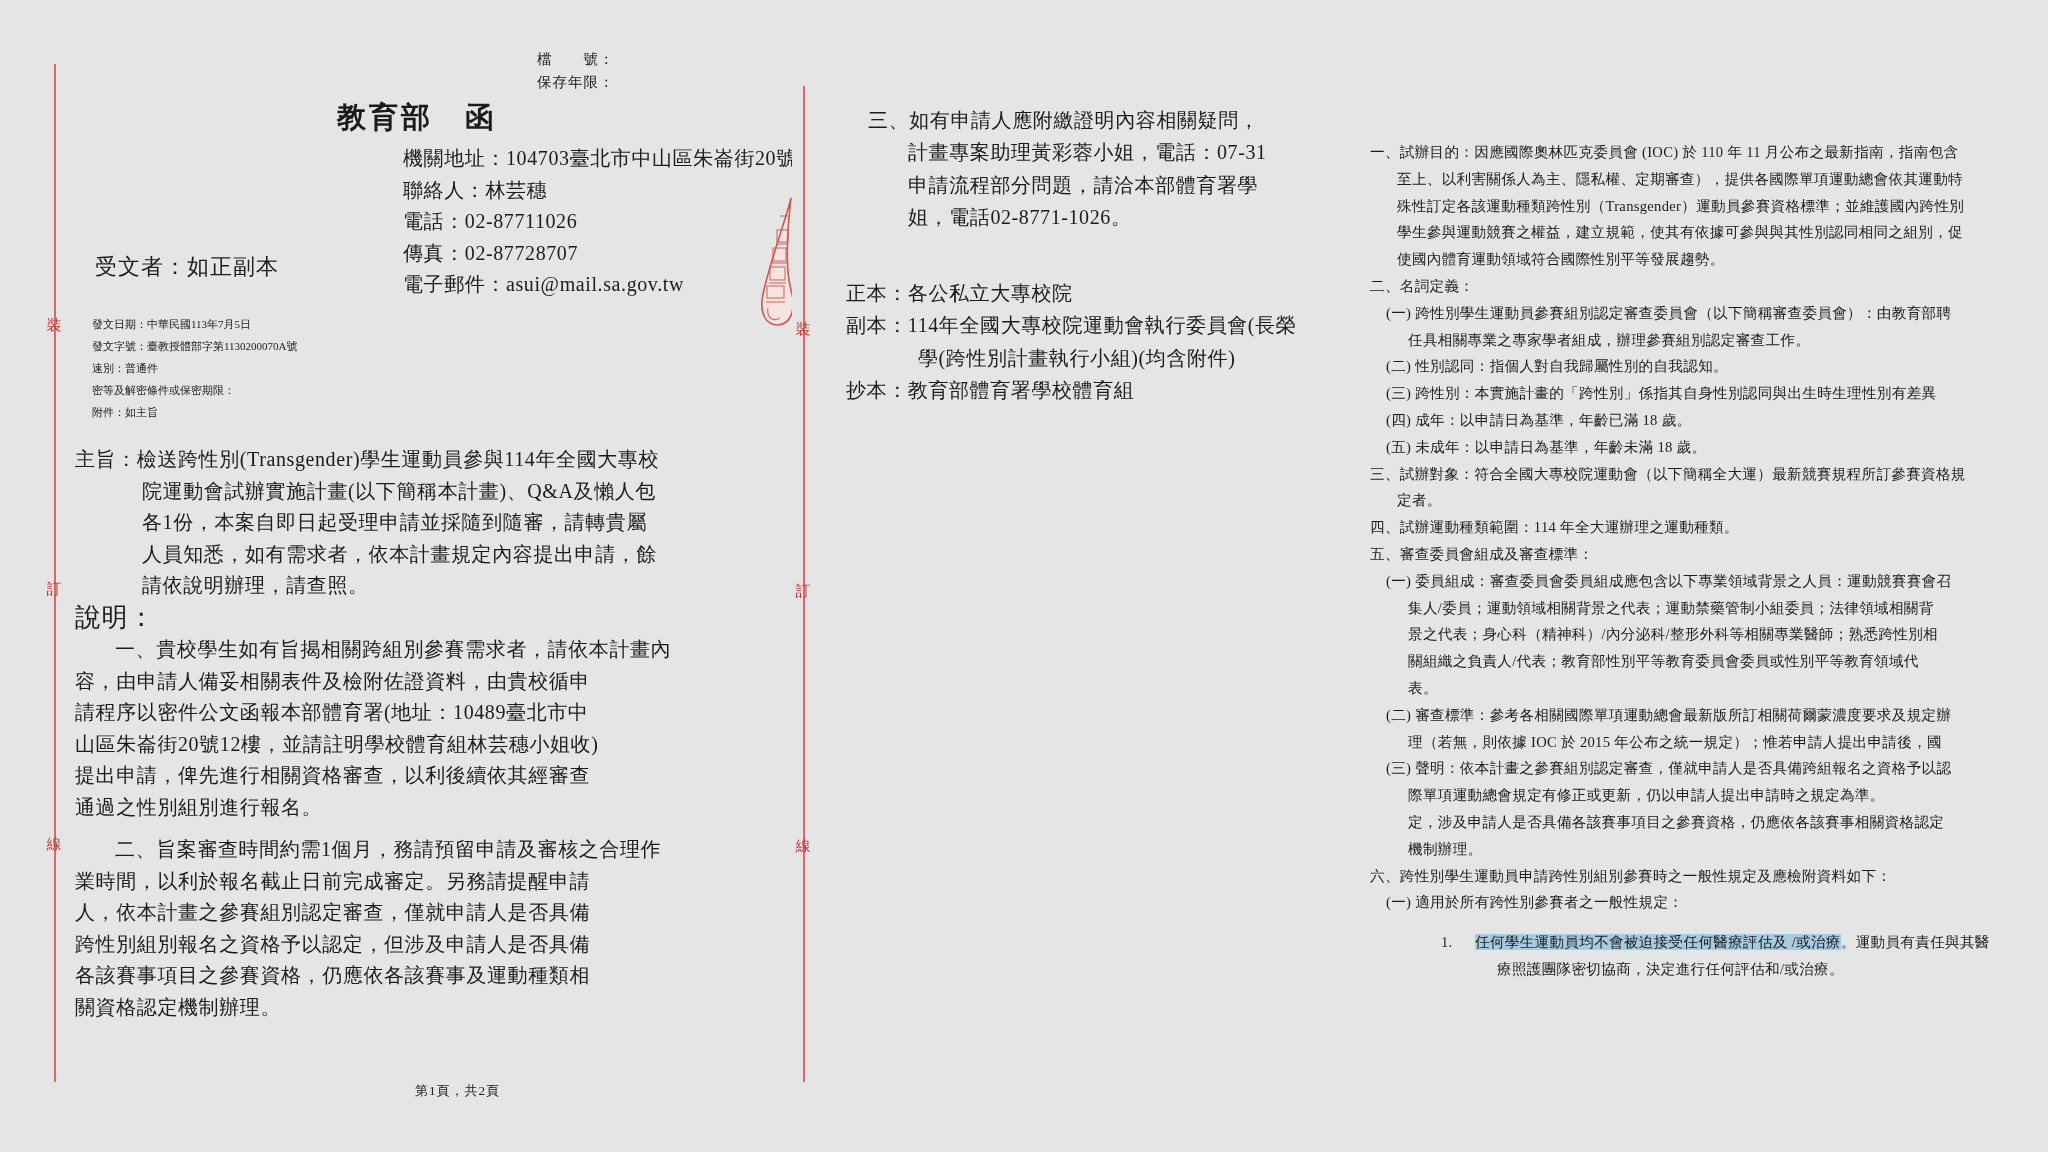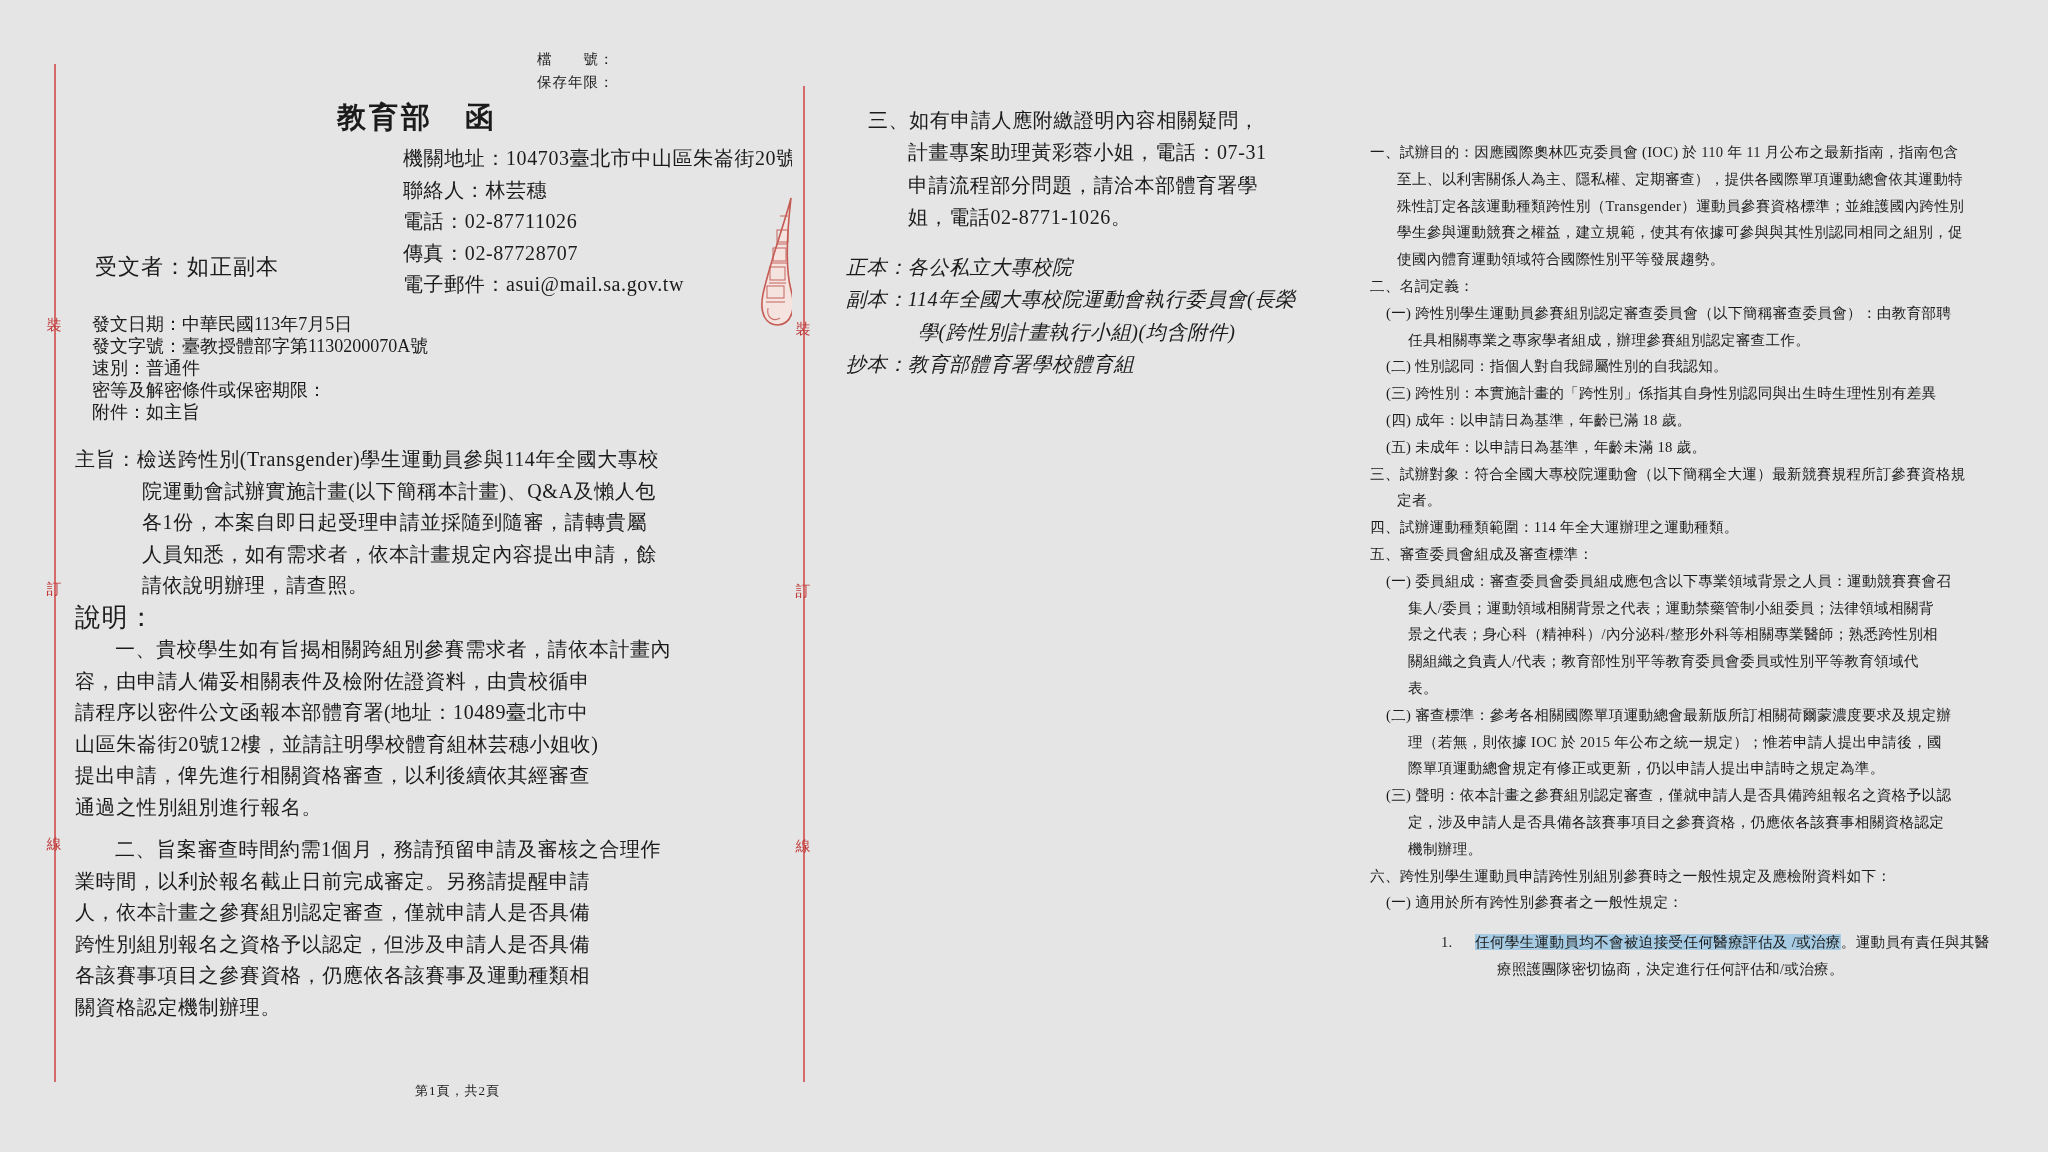--- a/index.html
+++ b/index.html
@@ -52,21 +52,21 @@
   
   .filebox{position:absolute;left:537px;top:48px;font-size:14.5px;letter-spacing:1px;}
   .filebox div{height:23px;line-height:23px;}
   .doctitle{
     position:absolute;left:337px;top:98px;
     font-size:29px;font-weight:bold;letter-spacing:3px;white-space:nowrap;
   }
   .agency{position:absolute;left:403px;top:143px;font-size:14px;}
   .agency div{height:21.7px;line-height:21.7px;white-space:nowrap;}
   .recipient{position:absolute;left:95px;top:252px;font-size:22px;letter-spacing:1px;white-space:nowrap;}
-  .meta{position:absolute;left:92px;top:313px;font-size:18px;}
+  .meta{position:absolute;left:92px;top:313px;font-size:11px;}
   .meta div{height:22px;line-height:22px;white-space:nowrap;}
   .explain{position:absolute;left:75px;top:602px;font-size:26px;letter-spacing:0.6px;height:31.6px;line-height:31.6px;}
   .pfooter{position:absolute;font-size:13px;letter-spacing:1px;white-space:nowrap;}
   
   .pageclip{position:absolute;top:0;height:1152px;overflow:hidden;}
   #clip1{left:0;width:792px;}
   #clip2{left:806px;width:512px;}
   #clip3{left:1320px;width:728px;}
   .inner{position:absolute;top:0;height:1152px;}
   #clip1 .inner{left:0;width:792px;}
@@ -171,21 +171,21 @@
   <div class="pageclip p2" id="clip2">
     <div class="inner">
 
       <div class="blk" style="left:846px;top:104px;">
         <div class="ln it">三、如有申請人應附繳證明內容相關疑問，</div>
         <div class="ln itc">計畫專案助理黃彩蓉小姐，電話：07-31</div>
         <div class="ln itc">申請流程部分問題，請洽本部體育署學</div>
         <div class="ln itc">姐，電話02-8771-1026。</div>
       </div>
 
-      <div class="blk" style="left:846px;top:251px;font-style:italic;">
+      <div class="blk" style="left:846px;top:277px;">
         <div class="ln">正本：各公私立大專校院</div>
         <div class="ln">副本：114年全國大專校院運動會執行委員會(長榮</div>
         <div class="ln copyc">學(跨性別計畫執行小組)(均含附件)</div>
         <div class="ln">抄本：教育部體育署學校體育組</div>
       </div>
 
     </div>
   </div>
 
   <div class="pageclip p3" id="clip3">
@@ -207,22 +207,22 @@
         <div class="ln c0">定者。</div>
         <div class="ln l0">四、試辦運動種類範圍：114 年全大運辦理之運動種類。</div>
         <div class="ln l0">五、審查委員會組成及審查標準：</div>
         <div class="ln li">(一) 委員組成：審查委員會委員組成應包含以下專業領域背景之人員：運動競賽賽會召</div>
         <div class="ln c1">集人/委員；運動領域相關背景之代表；運動禁藥管制小組委員；法律領域相關背</div>
         <div class="ln c1">景之代表；身心科（精神科）/內分泌科/整形外科等相關專業醫師；熟悉跨性別相</div>
         <div class="ln c1">關組織之負責人/代表；教育部性別平等教育委員會委員或性別平等教育領域代</div>
         <div class="ln c1">表。</div>
         <div class="ln li">(二) 審查標準：參考各相關國際單項運動總會最新版所訂相關荷爾蒙濃度要求及規定辦</div>
         <div class="ln c1">理（若無，則依據 IOC 於 2015 年公布之統一規定）；惟若申請人提出申請後，國</div>
+        <div class="ln li">(三) 聲明：依本計畫之參賽組別認定審查，僅就申請人是否具備跨組報名之資格予以認</div>
         <div class="ln c1">際單項運動總會規定有修正或更新，仍以申請人提出申請時之規定為準。</div>
-        <div class="ln li">(三) 聲明：依本計畫之參賽組別認定審查，僅就申請人是否具備跨組報名之資格予以認</div>
         <div class="ln c1">定，涉及申請人是否具備各該賽事項目之參賽資格，仍應依各該賽事相關資格認定</div>
         <div class="ln c1">機制辦理。</div>
         <div class="ln l0">六、跨性別學生運動員申請跨性別組別參賽時之一般性規定及應檢附資料如下：</div>
         <div class="ln li">(一) 適用於所有跨性別參賽者之一般性規定：</div>
 
         <div class="ln itemline">
           <span class="no">1.</span><span class="hl">任何學生運動員均不會被迫接受任何醫療評估及 /或治療</span><span>。運動員有責任與其醫</span>
         </div>
         <div class="ln itemcont">療照護團隊密切協商，決定進行任何評估和/或治療。</div>
       </div>

